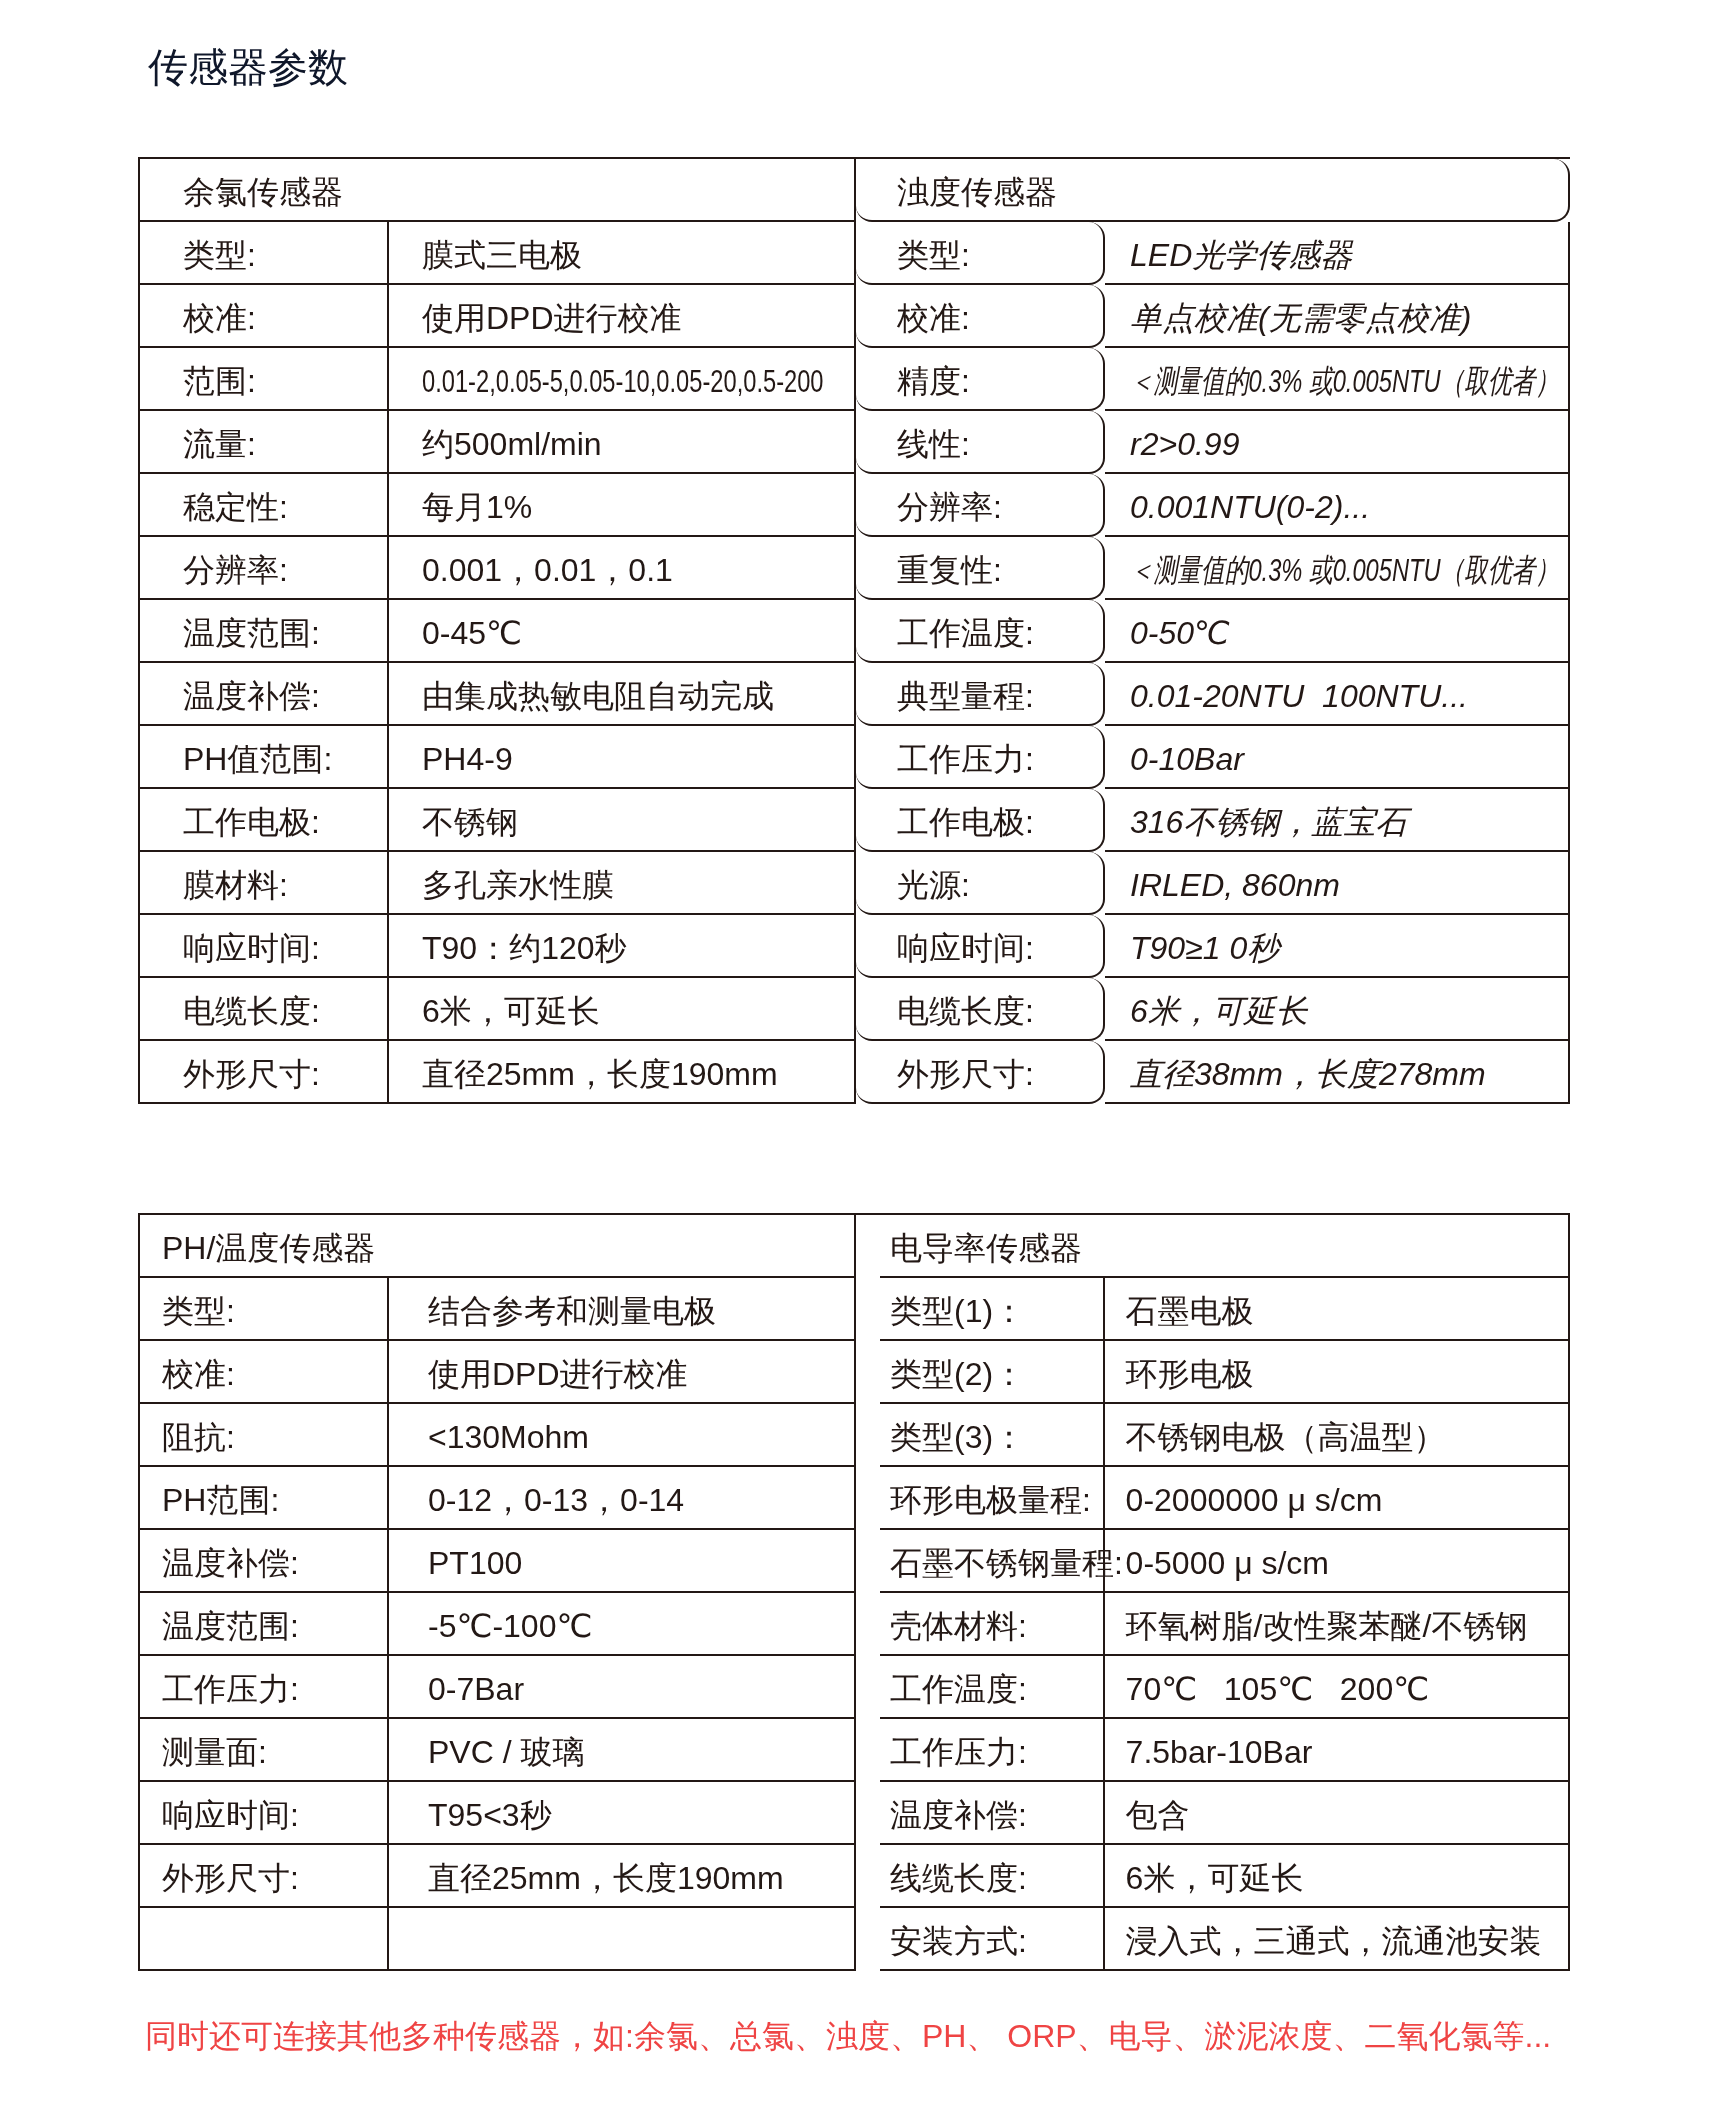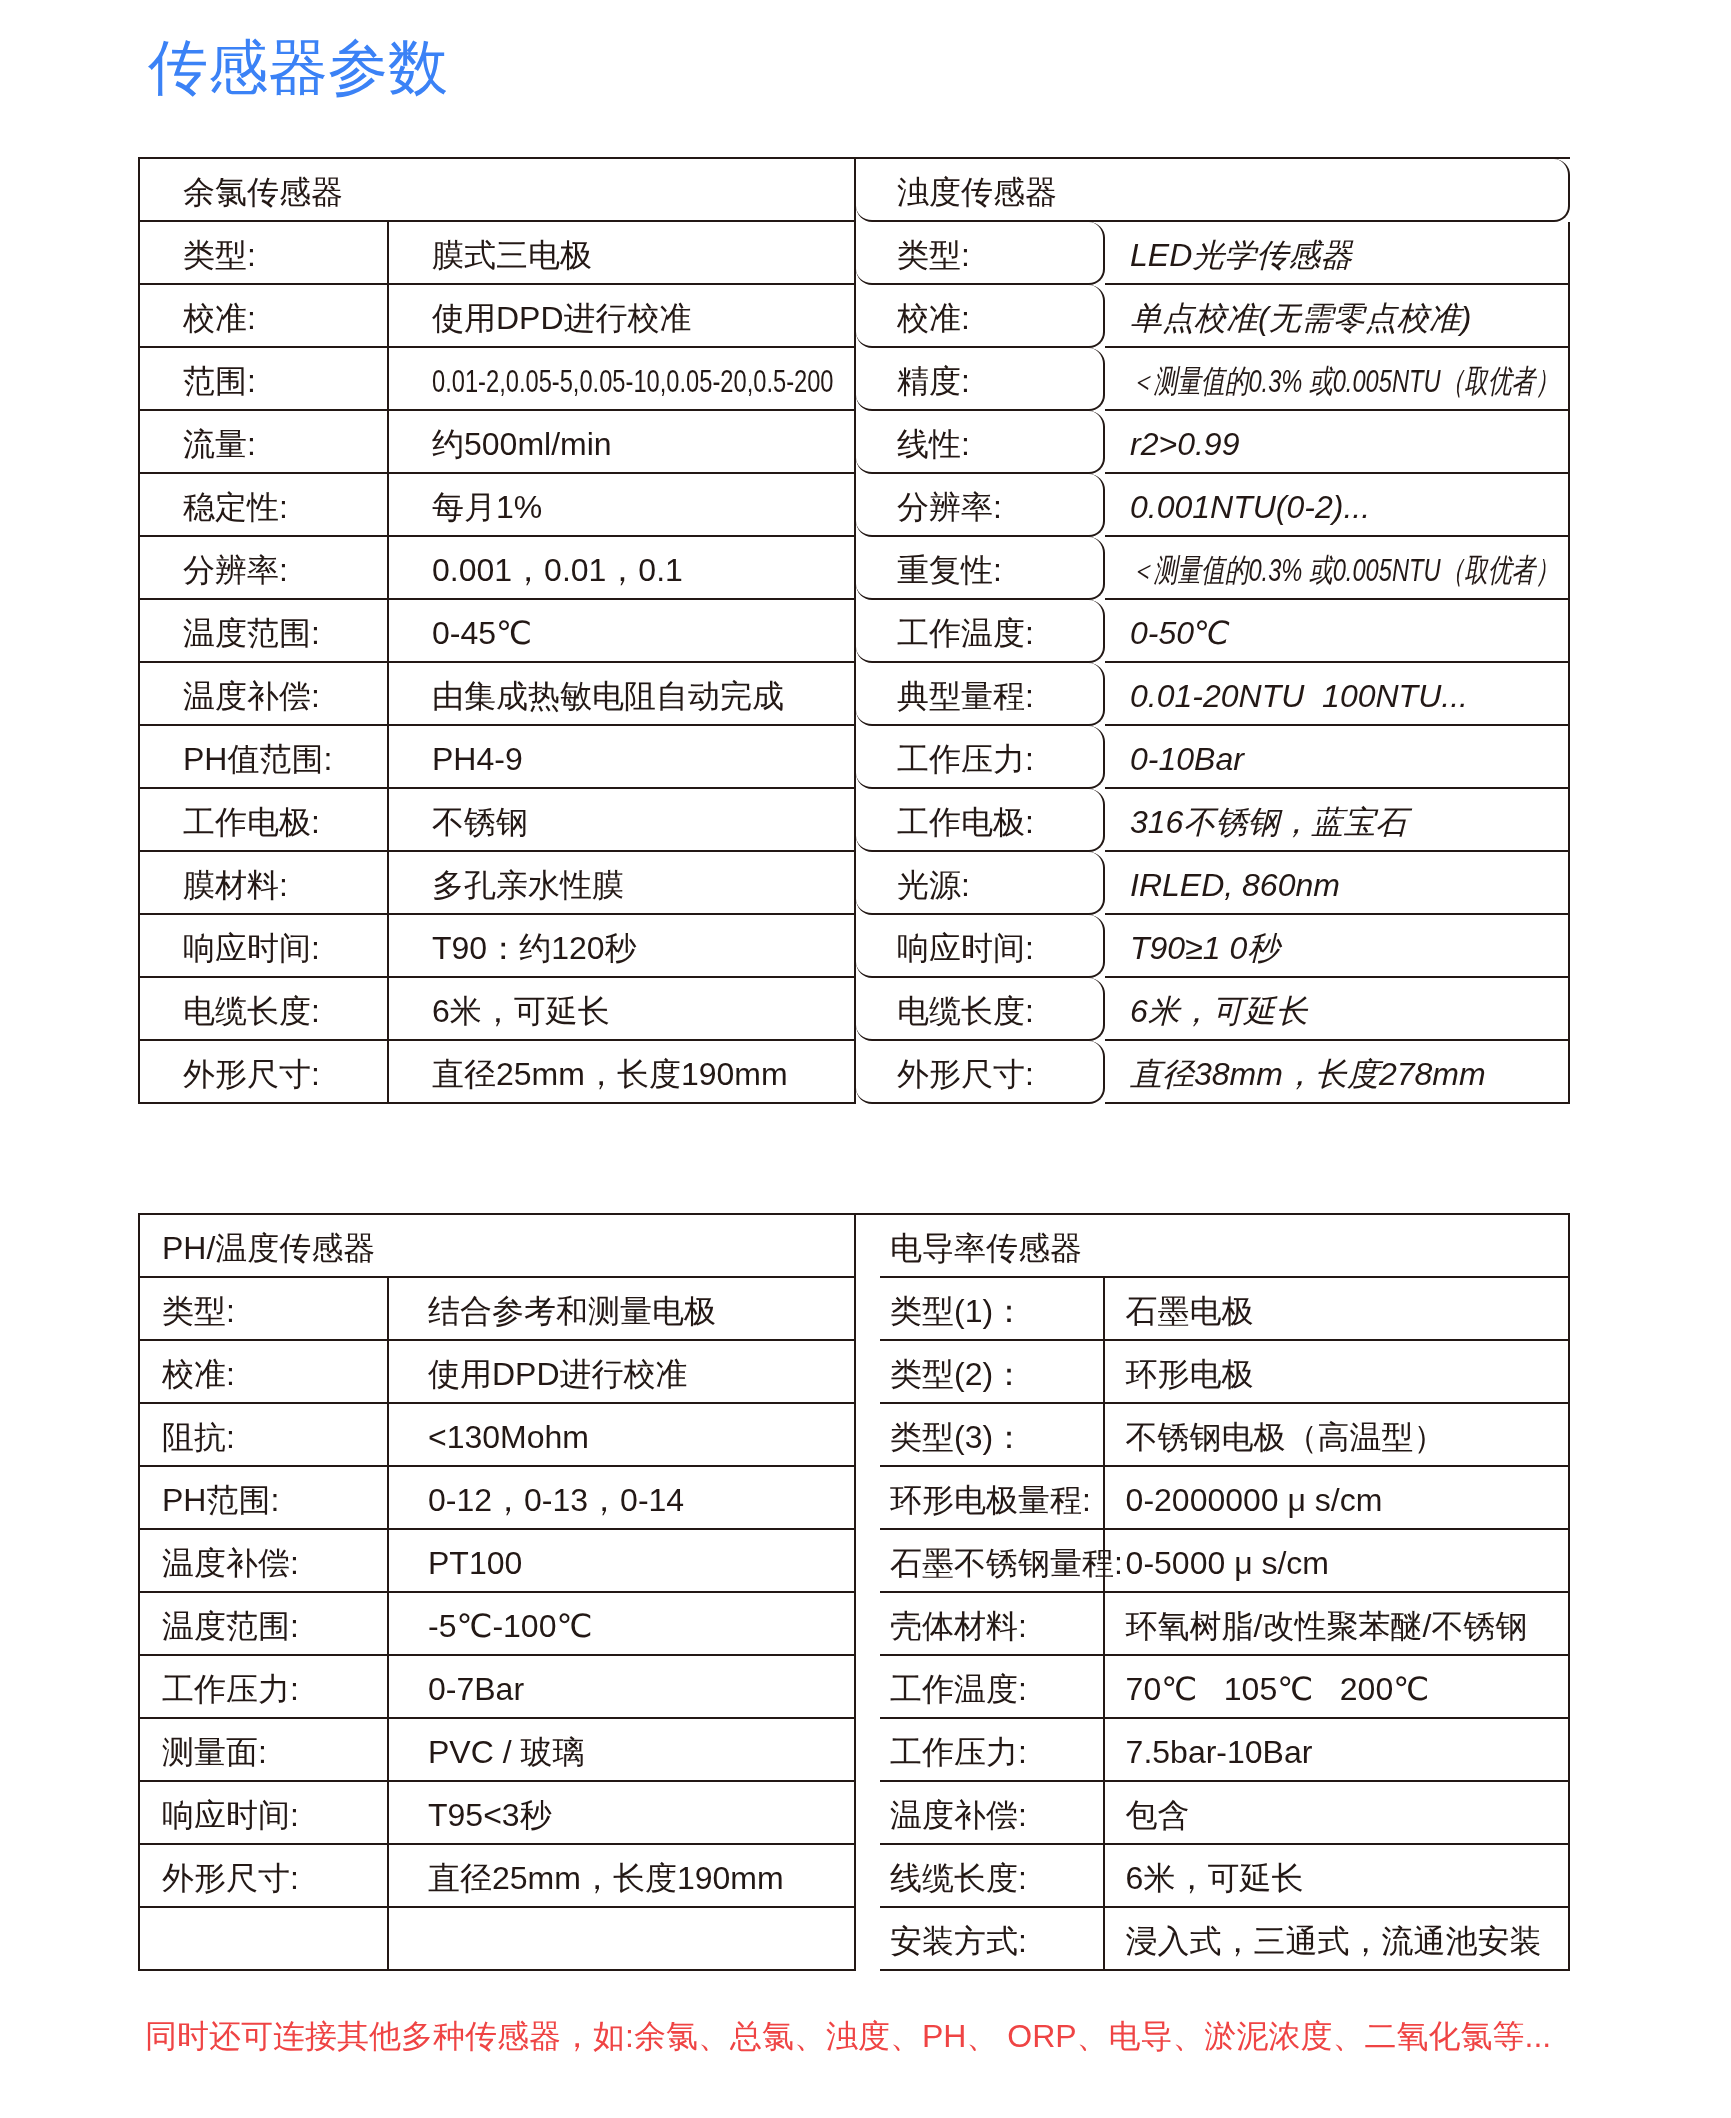--- a/index.html
+++ b/index.html
@@ -2,21 +2,21 @@
 <html style="font-size:12.2px"><head>
 <meta charset="utf-8">
 <style>
   html, body { margin: 0; padding: 0; }
   body {
     width: 1731px; height: 2119px; background: #ffffff; position: relative; overflow: hidden;
     font-family: "Liberation Sans", "DejaVu Sans", sans-serif; color: #231815;
   }
   .page-title {
     position: absolute; left: 148px; top: 41px;
-    font-size: 60px; line-height: 53px; color: #3b82f6; white-space: nowrap;
+    font-size: 40px; line-height: 53px; color: #0f172a; white-space: nowrap;
   }
   .spec-table {
     position: absolute; left: 138px; width: 1430px;
     display: grid;
     grid-template-columns: 249px 467px 249px 465px;
     grid-auto-rows: 63px;
     border-top: 2.3px solid #231815;
     border-left: 2.3px solid #231815;
   }
   .t1 { top: 157px; }
@@ -27,21 +27,21 @@
     border-right: 2.3px solid #231815;
     border-bottom: 2.3px solid #231815;
     display: flex; align-items: center;
     padding-top: 4.6px;
     font-size: 32px; line-height: 38px;
     white-space: nowrap; overflow: visible;
   }
   .hdr { grid-column: span 2; }
   
   .t1 .hdr.l, .t1 .lab.l { padding-left: 43px; }
-  .t1 .val.l { padding-left: 43px; }
+  .t1 .val.l { padding-left: 33px; }
   .t1 .hdr.r, .t1 .lab.r { padding-left: 41px; border-radius: 16px; }
   .t1 .val.r { padding-left: 25px; font-style: italic; }
   
   .t2 .hdr.l, .t2 .lab.l { padding-left: 22px; text-align: right; }
   .t2 .val.l { padding-left: 39px; text-align: center; }
   .t2 .hdr.r, .t2 .lab.r { padding-left: 10px; margin-left: 24px; }
   .t2 .val.r { padding-left: 20.6px; }
   .cond { display: inline-block; transform: scaleX(0.74); transform-origin: left center; }
   .footer-note {
     position: absolute; left: 145px; top: 2016px;

